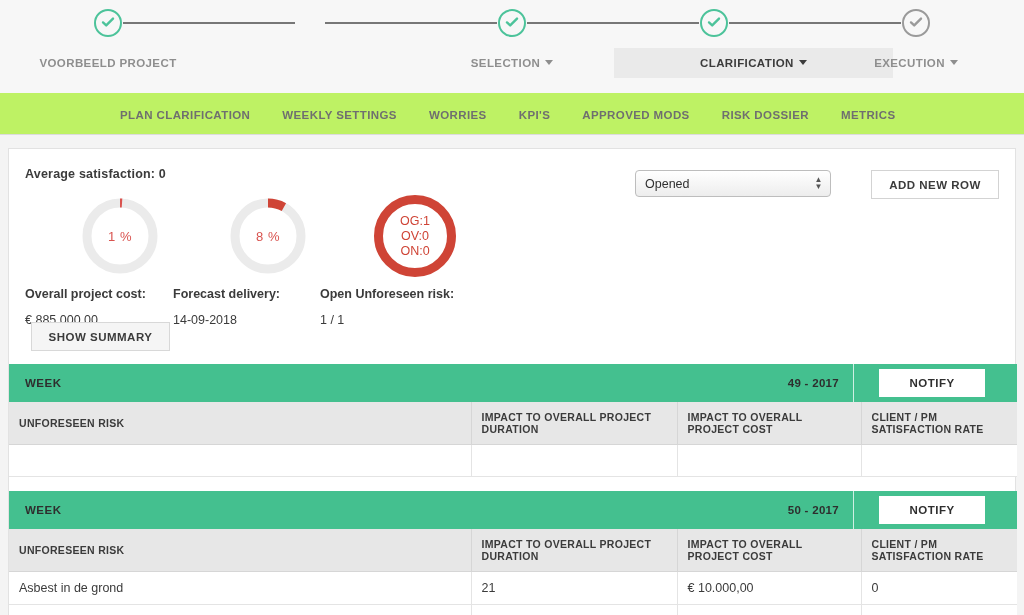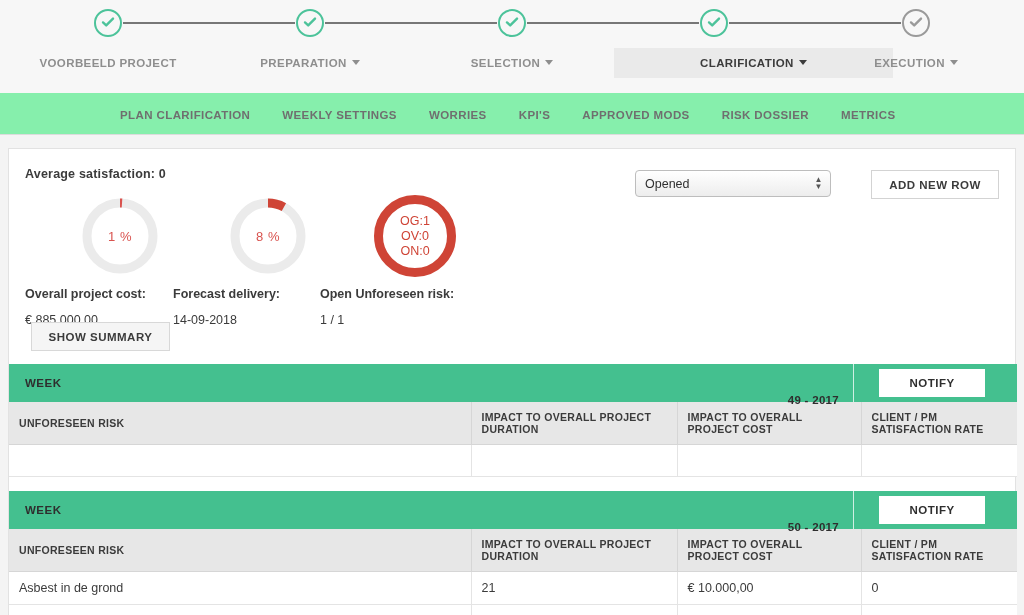--- a/index.html
+++ b/index.html
@@ -91,21 +91,21 @@
     height: 2px;
     background: #777;
     z-index: 1;
   }
 
   
   .tabs-bar {
     position: relative;
     width: 1024px;
     height: 42px;
-    background: #86efac;
+    background: #bef264;
     border-bottom: 1px solid #dcdcdc;
   }
   .tabs {
     position: absolute;
     left: 104px;
     bottom: 0;
     display: flex;
     align-items: flex-end;
   }
   .tab {
@@ -292,21 +292,21 @@
     left: 16px;
     top: 13px;
     font-size: 11.5px;
     font-weight: bold;
     letter-spacing: 0.5px;
     color: #2e2e2e;
   }
   .week-num {
     position: absolute;
     right: 178px;
-    top: 30px;
+    top: 13px;
     font-size: 11.5px;
     font-weight: bold;
     letter-spacing: 0.3px;
     color: #2e2e2e;
   }
   .week-divider {
     position: absolute;
     left: 844px;
     top: 0;
     width: 1px;
@@ -374,28 +374,20 @@
       <div class="connector" style="left: 325px; width: 172px;"></div>
       <div class="connector" style="left: 527px; width: 172px;"></div>
       <div class="connector" style="left: 729px; width: 172px;"></div>
       <div class="step" style="left: 8px;">
         <div class="step-circle">
           <svg width="14" height="13" viewBox="0 0 14 13">
             <path d="M2 6.4 L5.2 9.4 L12 2.6" fill="none" stroke="#4cc39a" stroke-width="2.4" stroke-linecap="round" stroke-linejoin="round"></path>
           </svg>
         </div>
         <div class="step-label"><span class="lbl-inner">VOORBEELD PROJECT</span></div>
-      </div>
-      <div class="step" style="left: 210px;">
-        <div class="step-circle">
-          <svg width="14" height="13" viewBox="0 0 14 13">
-            <path d="M2 6.4 L5.2 9.4 L12 2.6" fill="none" stroke="#4cc39a" stroke-width="2.4" stroke-linecap="round" stroke-linejoin="round"></path>
-          </svg>
-        </div>
-        <div class="step-label"><span class="lbl-inner">PREPARATION<span class="caret"></span></span></div>
       </div>
       <div class="step" style="left: 412px;">
         <div class="step-circle">
           <svg width="14" height="13" viewBox="0 0 14 13">
             <path d="M2 6.4 L5.2 9.4 L12 2.6" fill="none" stroke="#4cc39a" stroke-width="2.4" stroke-linecap="round" stroke-linejoin="round"></path>
           </svg>
         </div>
         <div class="step-label"><span class="lbl-inner">SELECTION<span class="caret"></span></span></div>
       </div>
       <div class="step active" style="left: 614px;">

